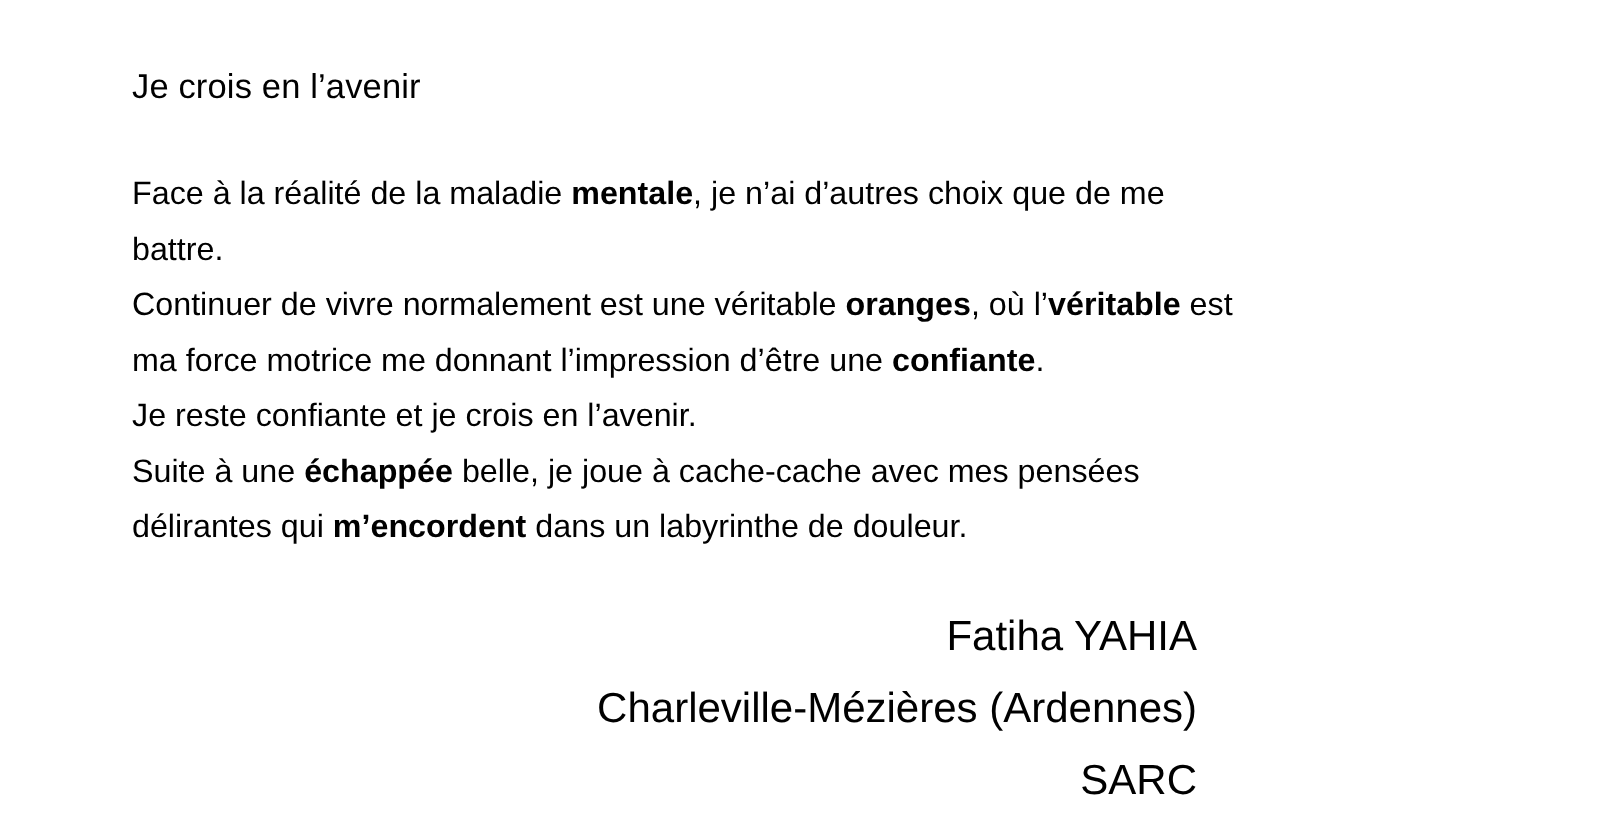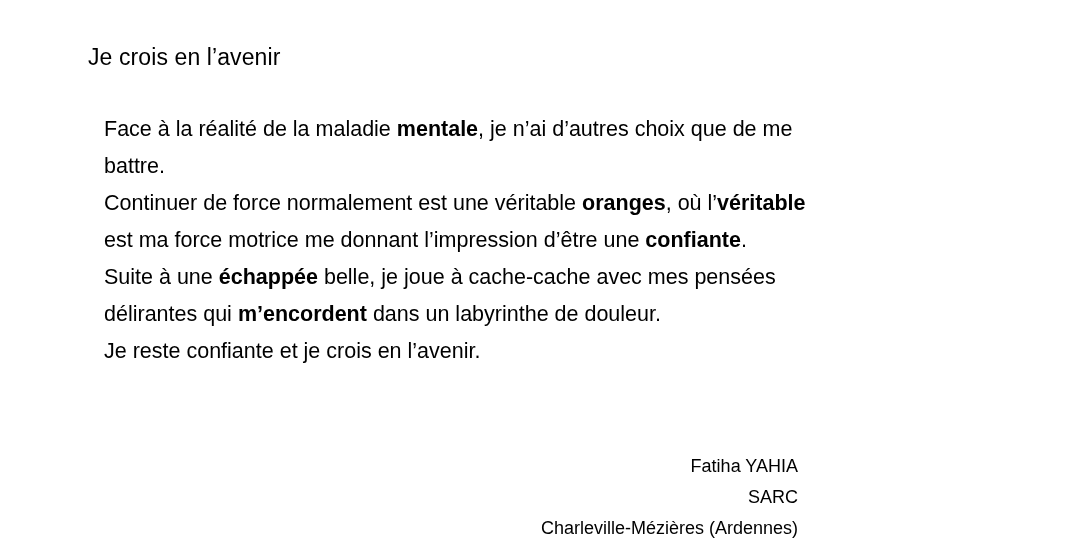--- a/index.html
+++ b/index.html
@@ -25,55 +25,55 @@
     font-size: 23px;
     line-height: 1.35;
     font-weight: 400;
     margin: 0 0 38px 0;
     letter-spacing: 0.1px;
   }
   .body-block {
     font-size: 21.5px;
     line-height: 1.72;
     font-weight: 400;
-    margin: 16px;
+    margin: 0;
     max-width: 930px;
   }
   .body-block p {
     margin: 0;
     padding: 0;
   }
   .body-block b {
     font-weight: 700;
   }
   .signature {
     position: absolute;
     right: 82px;
     bottom: 14px;
     text-align: right;
-    font-size: 18px;
+    font-size: 28px;
     line-height: 1.72;
   }
   .signature div {
     margin: 0;
   }
 </style>
 </head>
 <body>
 
 <div class="page">
 
   <h1 class="doc-title">Je crois en l’avenir</h1>
 
   <div class="body-block">
       <p><span>Face à la réalité de la maladie </span><b>mentale</b><span>, je n’ai d’autres choix que de me battre.</span></p>
-      <p><span>Continuer de force normalement est une véritable </span><b>oranges</b><span>, où l’</span><b>véritable</b><span> est ma force motrice me donnant l’impression d’être une </span><b>confiante</b><span>.</span></p>
+      <p><span>Continuer de vivre normalement est une véritable </span><b>oranges</b><span>, où l’</span><b>véritable</b><span> est ma force motrice me donnant l’impression d’être une </span><b>confiante</b><span>.</span></p>
+      <p><span>Je reste confiante et je crois en l’avenir.</span></p>
       <p><span>Suite à une </span><b>échappée</b><span> belle, je joue à cache-cache avec mes pensées délirantes qui </span><b>m’encordent</b><span> dans un labyrinthe de douleur.</span></p>
-      <p><span>Je reste confiante et je crois en l’avenir.</span></p>
     </div>
 
   <div class="signature">
       <div>Fatiha YAHIA</div>
+      <div>Charleville-Mézières (Ardennes)</div>
       <div>SARC</div>
-      <div>Charleville-Mézières (Ardennes)</div>
     </div>
 
 </div>
 
 </body></html>

